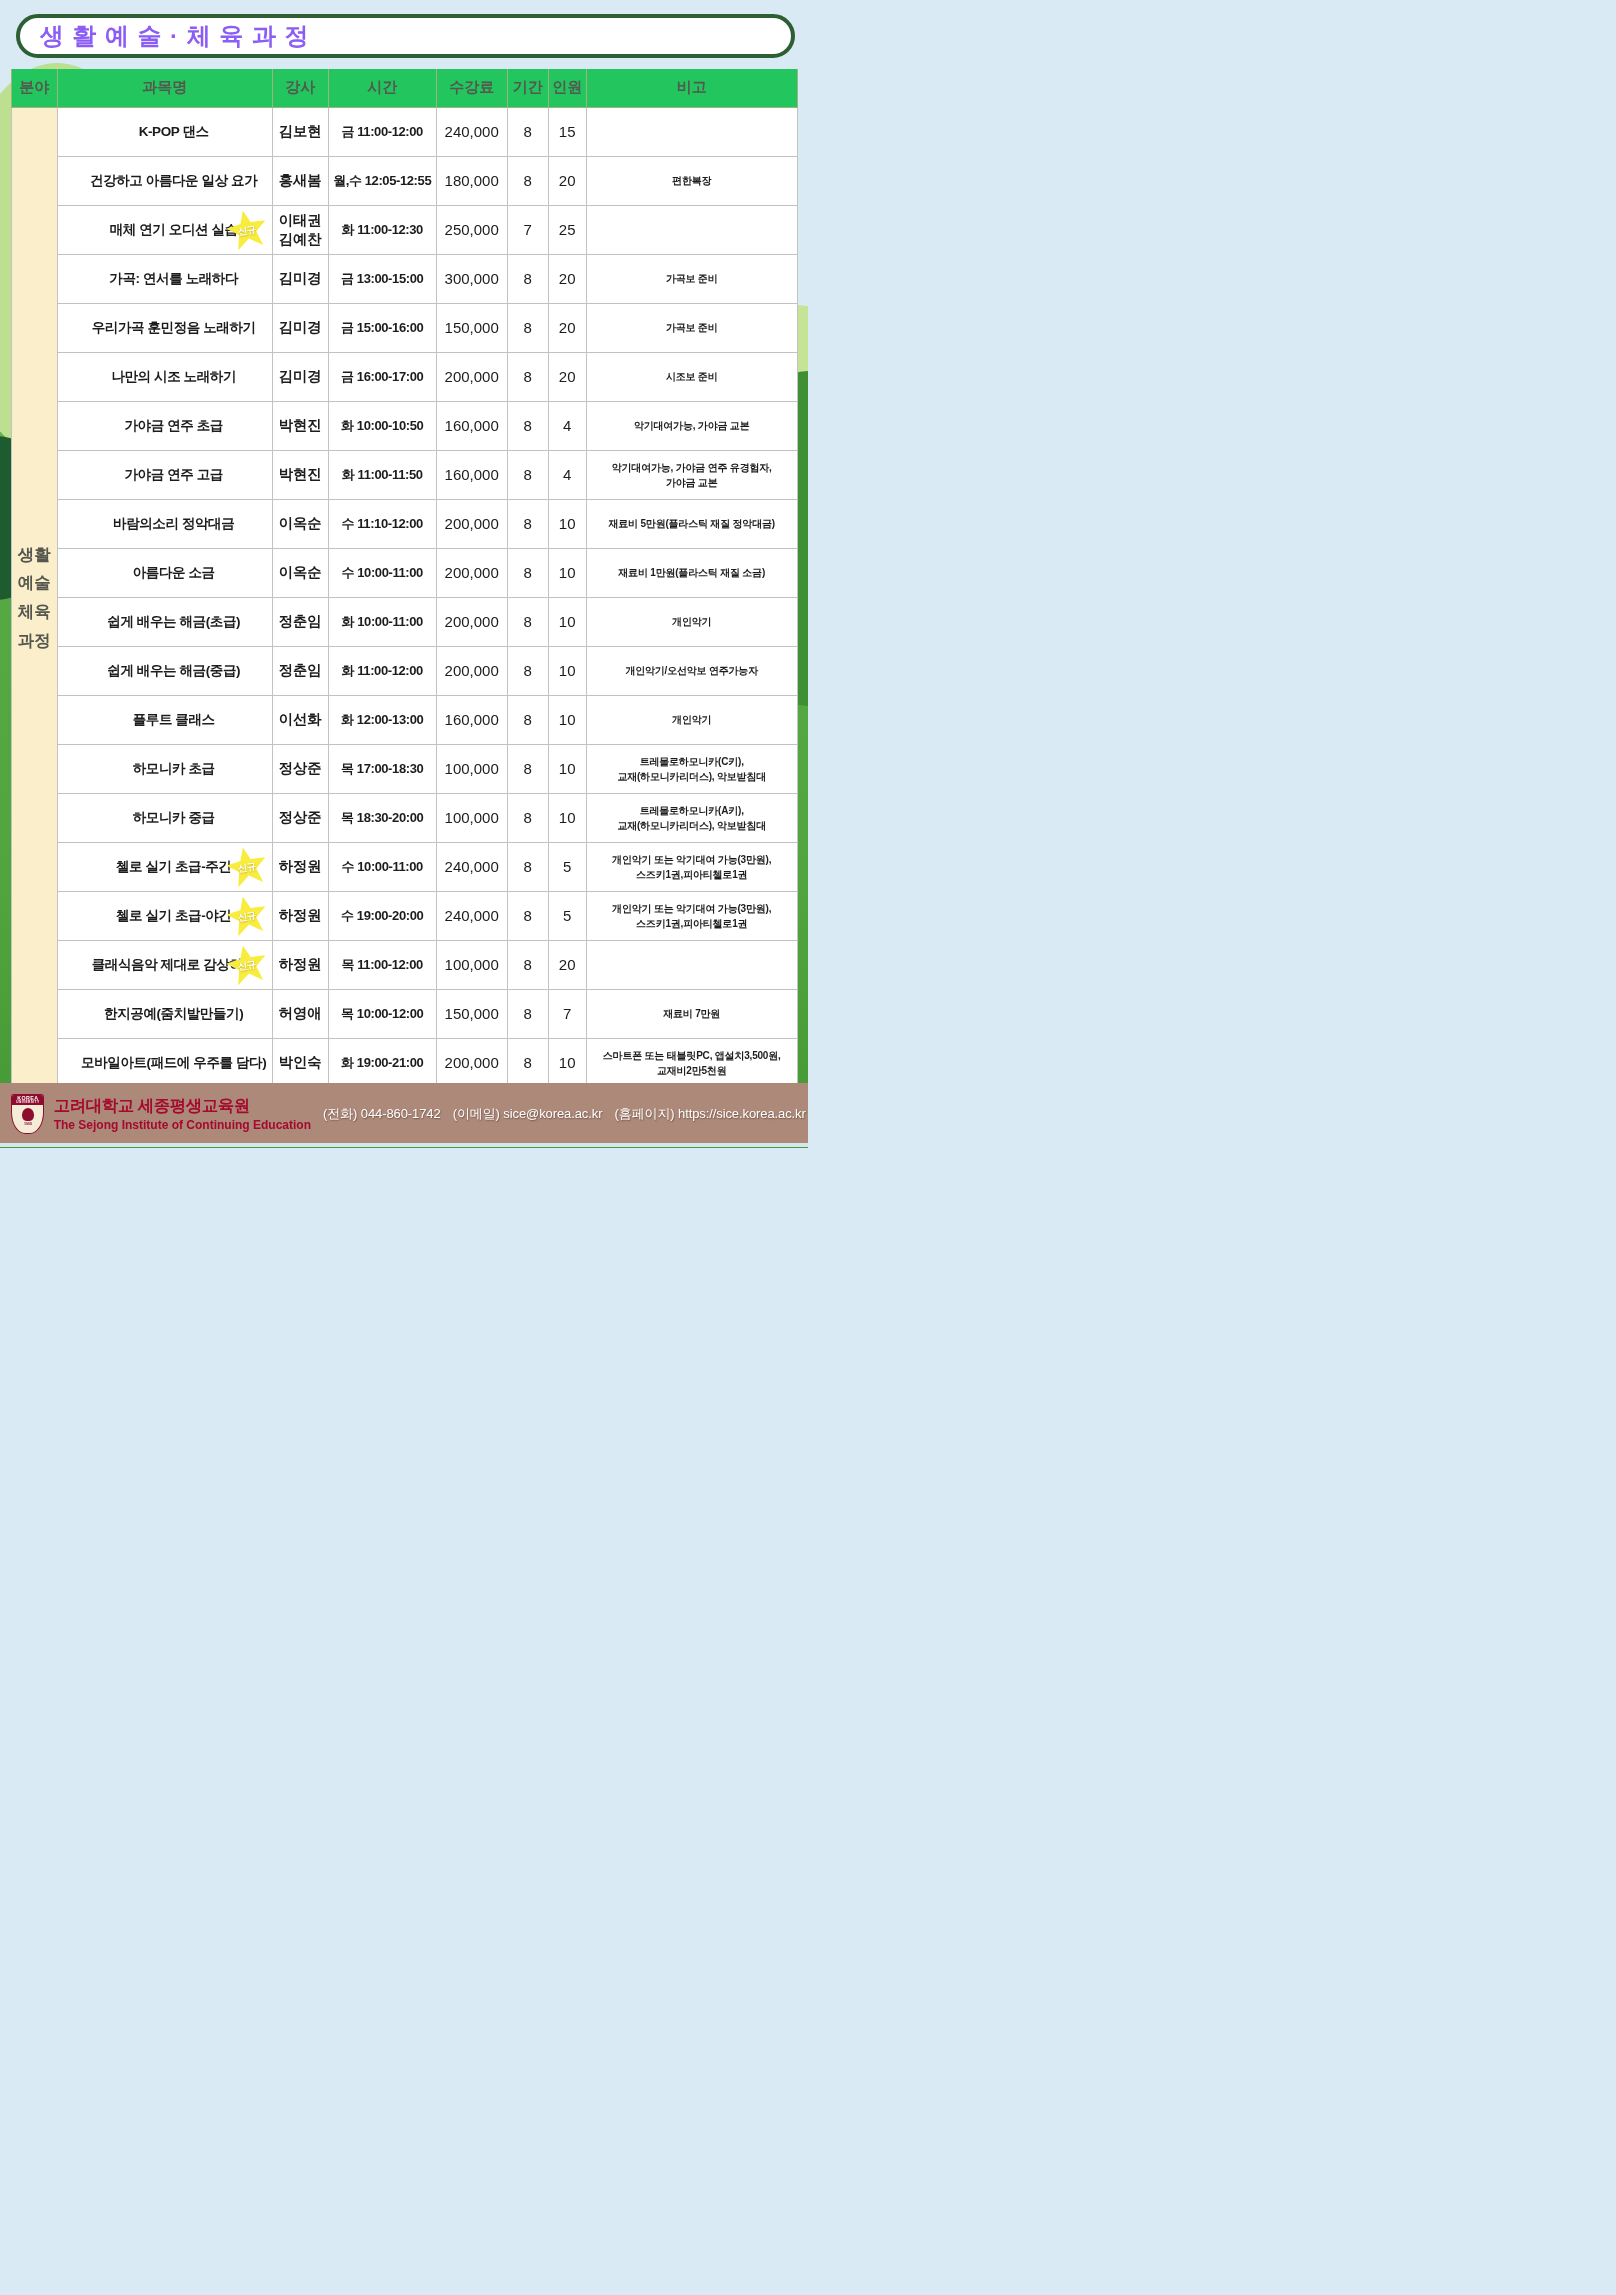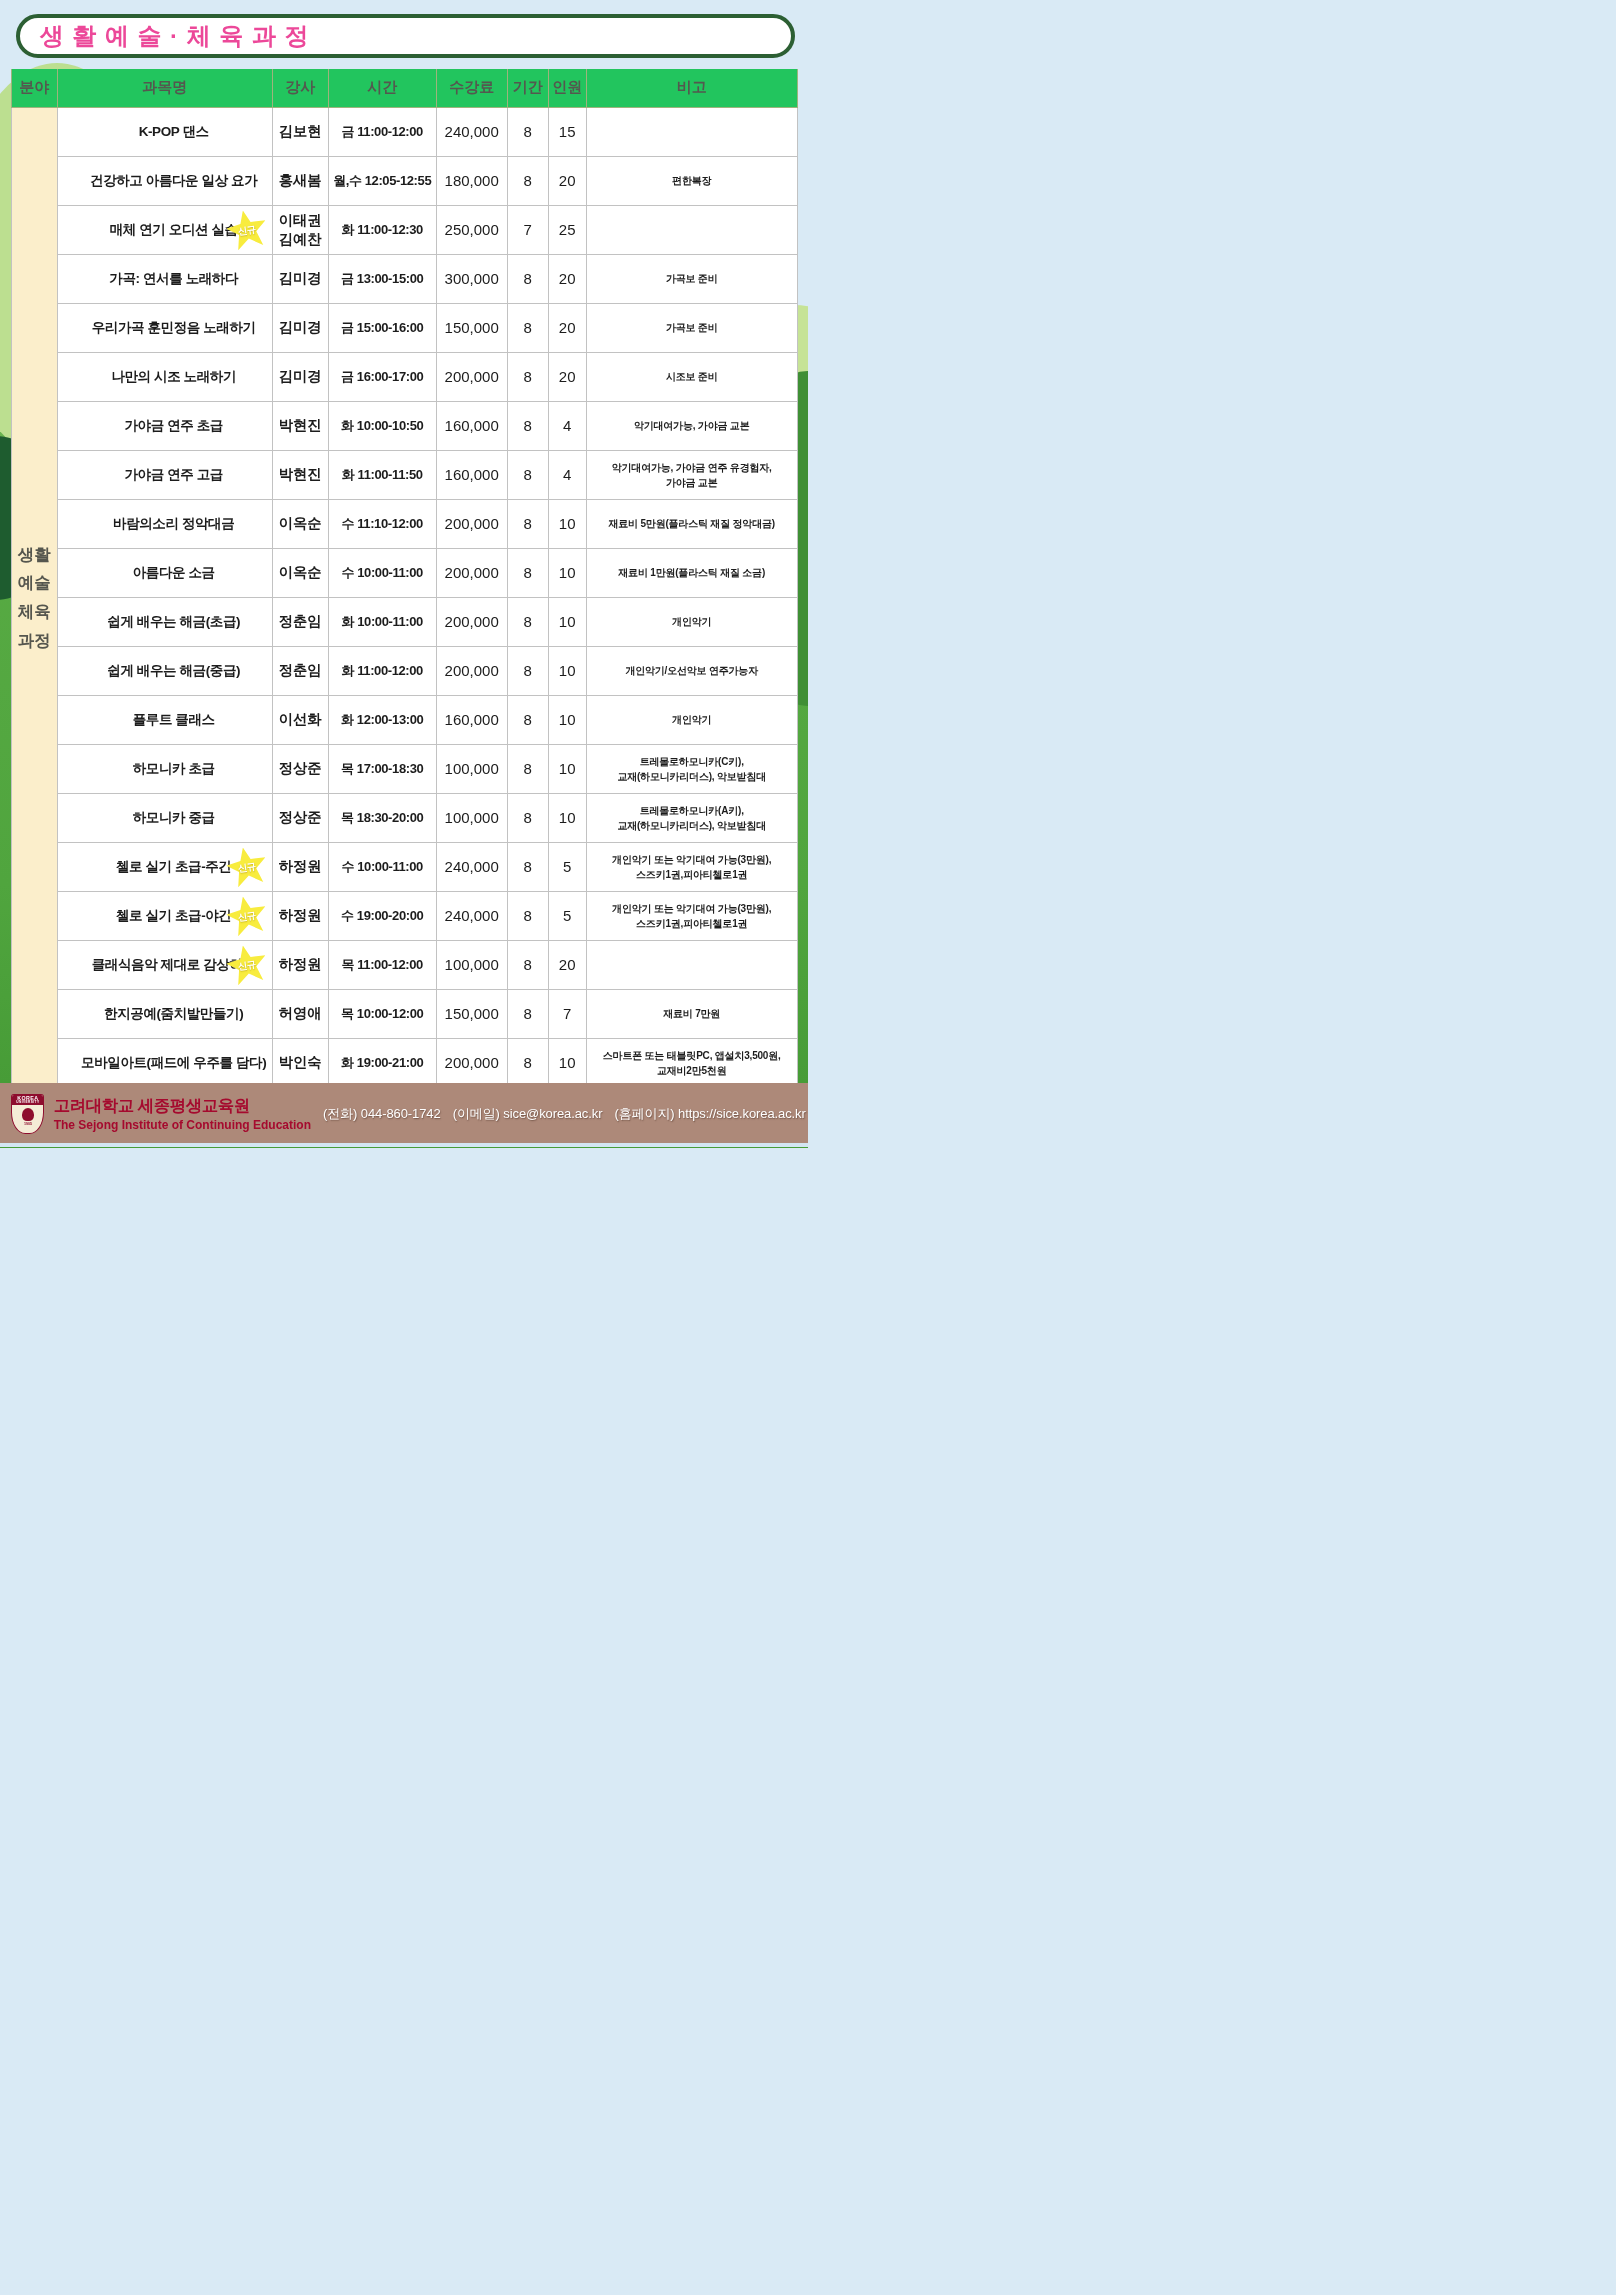--- a/index.html
+++ b/index.html
@@ -10,21 +10,21 @@
       background:linear-gradient(180deg,#d9eaf5 0px,#d9eaf5 307px,#79bd5d 342px,#57aa43 542px,#50a53e 884px,#479c37 1083px,#479c37 100%);}
   .blob{position:absolute;border-radius:50%;}
   .blob.l-light{left:-50px;top:63px;width:214px;height:399px;background:#bcdf90;}
   .blob.l-dark{left:-86px;top:436px;width:157px;height:164px;background:#1e5c2f;}
   .blob.r-light{right:-57px;top:305px;width:143px;height:114px;background:#c6e396;}
   .blob.r-dark{right:-78px;top:371px;width:157px;height:335px;background:#3f8f35;}
   
   .title-bar{position:absolute;left:15.7px;top:14.3px;width:779px;height:44px;background:#ffffff;
              border:4.3px solid #2c5f33;border-radius:24px;box-sizing:border-box;
              display:flex;align-items:center;}
-  .title-bar .t{margin-left:20px;font-size:24px;font-weight:800;color:#ec4899;
+  .title-bar .t{margin-left:20px;font-size:24px;font-weight:800;color:#8b5cf6;
                 letter-spacing:8.6px;white-space:nowrap;}
   
   table.course{position:absolute;left:10.7px;top:69px;width:786px;border-collapse:collapse;
                table-layout:fixed;background:#ffffff;}
   table.course th,table.course td{box-sizing:border-box;border:1.1px solid #c2c2c2;
                border-top:1.4px solid #a3a3a3;overflow:hidden;}
   table.course thead th{height:38px;background:#22c55e;color:#54584f;font-size:15px;
                font-weight:800;text-align:center;border-top:none;border-color:#9fb37c;}
   table.course tbody tr{height:49px;}
   table.course td{color:#1c1c1c;text-align:center;vertical-align:middle;background:#fff;}

